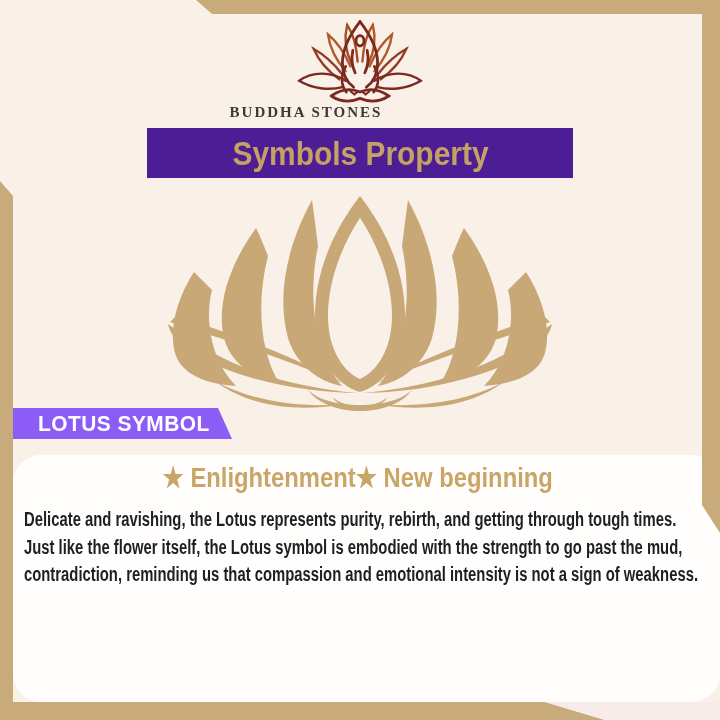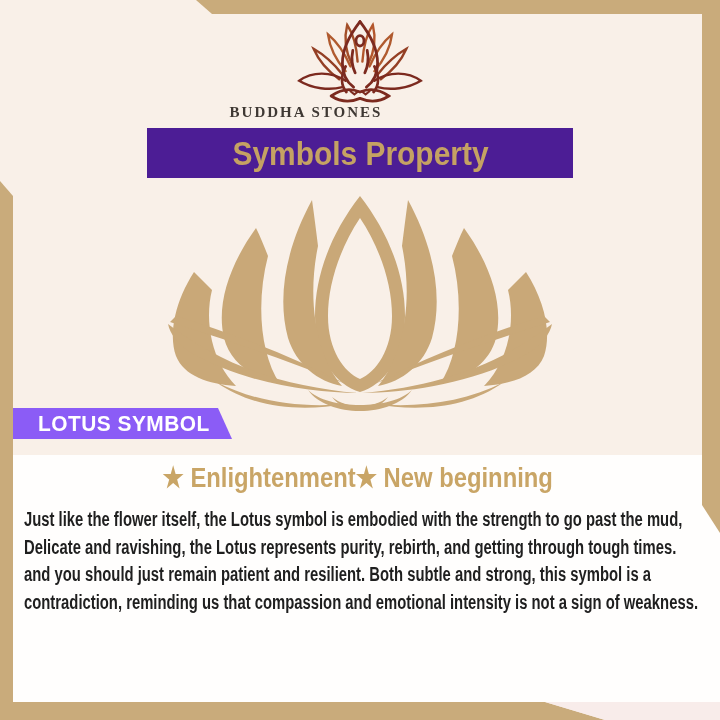--- a/index.html
+++ b/index.html
@@ -37,20 +37,21 @@
   }
   .section-band span{
     display:inline-block;margin-left:38px;line-height:31px;font-size:22px;
     font-weight:600;color:#ffffff;letter-spacing:0.5px;white-space:nowrap;
     transform-origin:left center;transform:scaleX(0.95);
   }
   
   .panel{
     position:absolute;left:13px;top:455px;width:707px;height:247px;z-index:1;
     background:#fffefd;
+    border-radius:28px;
   }
   .panel-heading{
     position:absolute;left:0;top:6px;width:690px;text-align:center;
   }
   .panel-heading span{
     display:inline-block;font-size:28px;font-weight:700;color:#c9a566;
     white-space:nowrap;transform-origin:center;
   }
   .paragraph{
     position:absolute;left:11px;top:51px;width:676px;
@@ -144,23 +145,22 @@
 
   <div class="section-band">
     <span>LOTUS SYMBOL</span>
   </div>
 
   <div class="panel">
     <div class="panel-heading">
       <span class="fitc" style="transform: scaleX(0.85);">★ Enlightenment★ New beginning</span>
     </div>
     <div class="paragraph">
+      <div class="para-row"><span class="para-line" style="transform: scaleX(0.741474);">Delicate and ravishing, the Lotus represents purity, rebirth, and getting through tough times.</span></div>
       <div class="para-row"><span class="para-line" style="transform: scaleX(0.741474);">Just like the flower itself, the Lotus symbol is embodied with the strength to go past the mud,</span></div>
-      <div class="para-row"><span class="para-line" style="transform: scaleX(0.741474);">Delicate and ravishing, the Lotus represents purity, rebirth, and getting through tough times.</span></div>
-      <div class="para-row"><span class="para-line" style="transform: scaleX(0.741474);">and you should just remain patient and resilient. Both subtle and strong, this symbol is a</span></div>
       <div class="para-row"><span class="para-line" style="transform: scaleX(0.741474);">contradiction, reminding us that compassion and emotional intensity is not a sign of weakness.</span></div>
     </div>
   </div>
 
   <svg class="frame" viewBox="0 0 720 720">
     <g fill="#c9ab7b">
       <path d="M196,0 H720 V14 H212 Z"></path>
       <path d="M702,0 H720 V533 L702,505 Z"></path>
       <path d="M0,181 L13,196 V720 H0 Z"></path>
       <path d="M0,702 H545 L605,720 H0 Z"></path>

